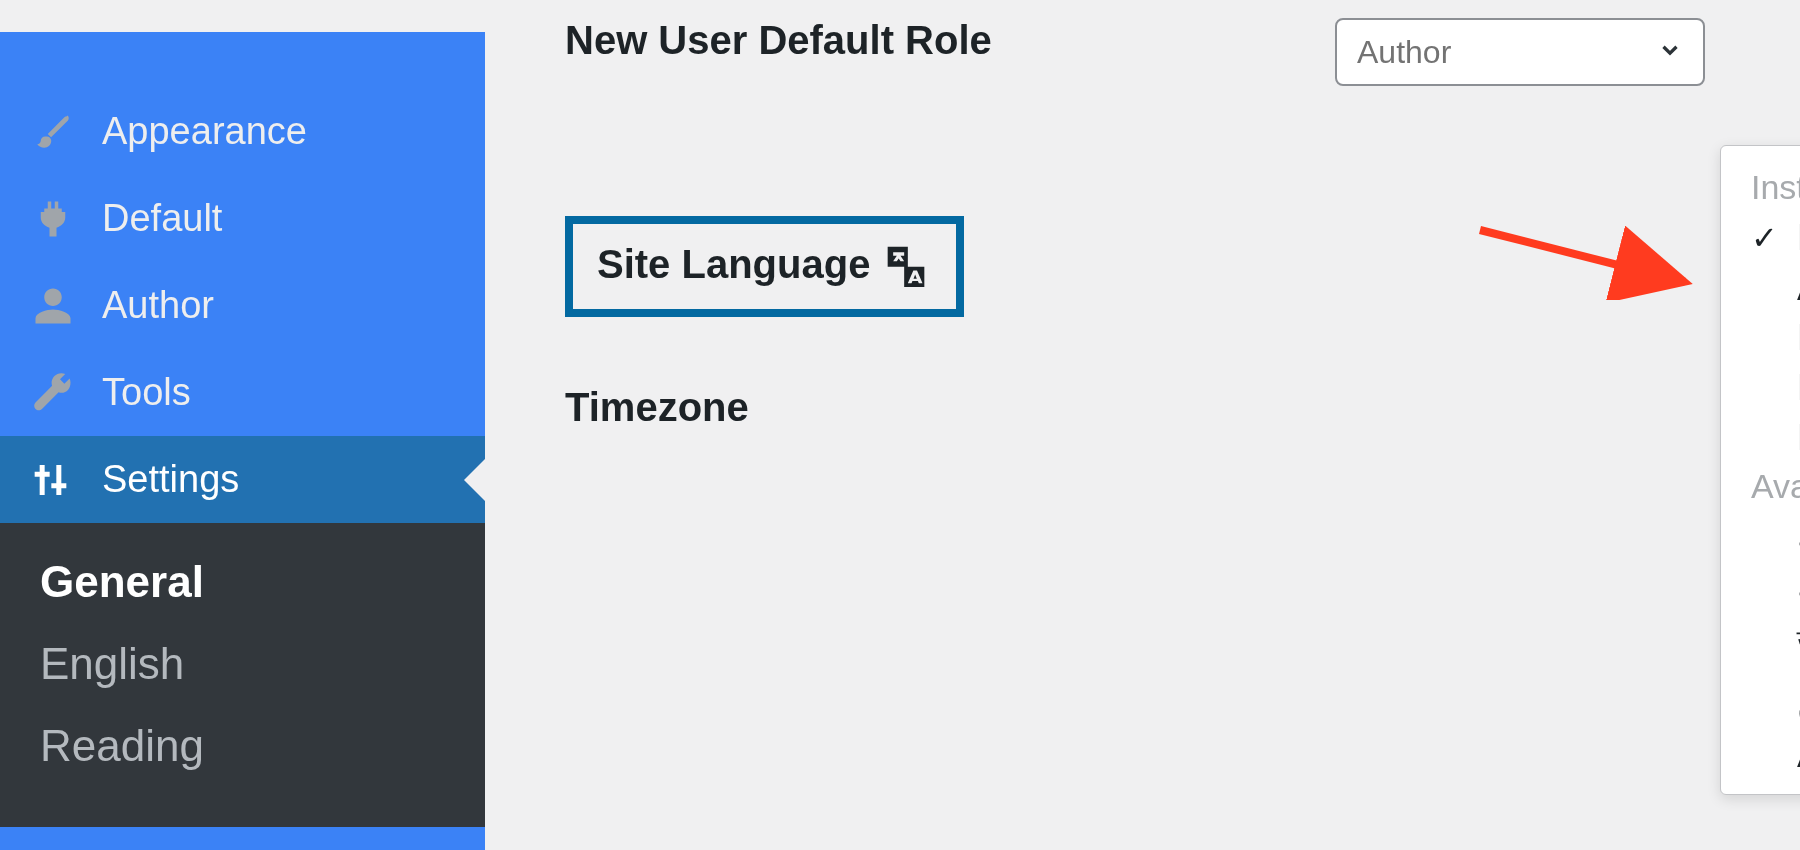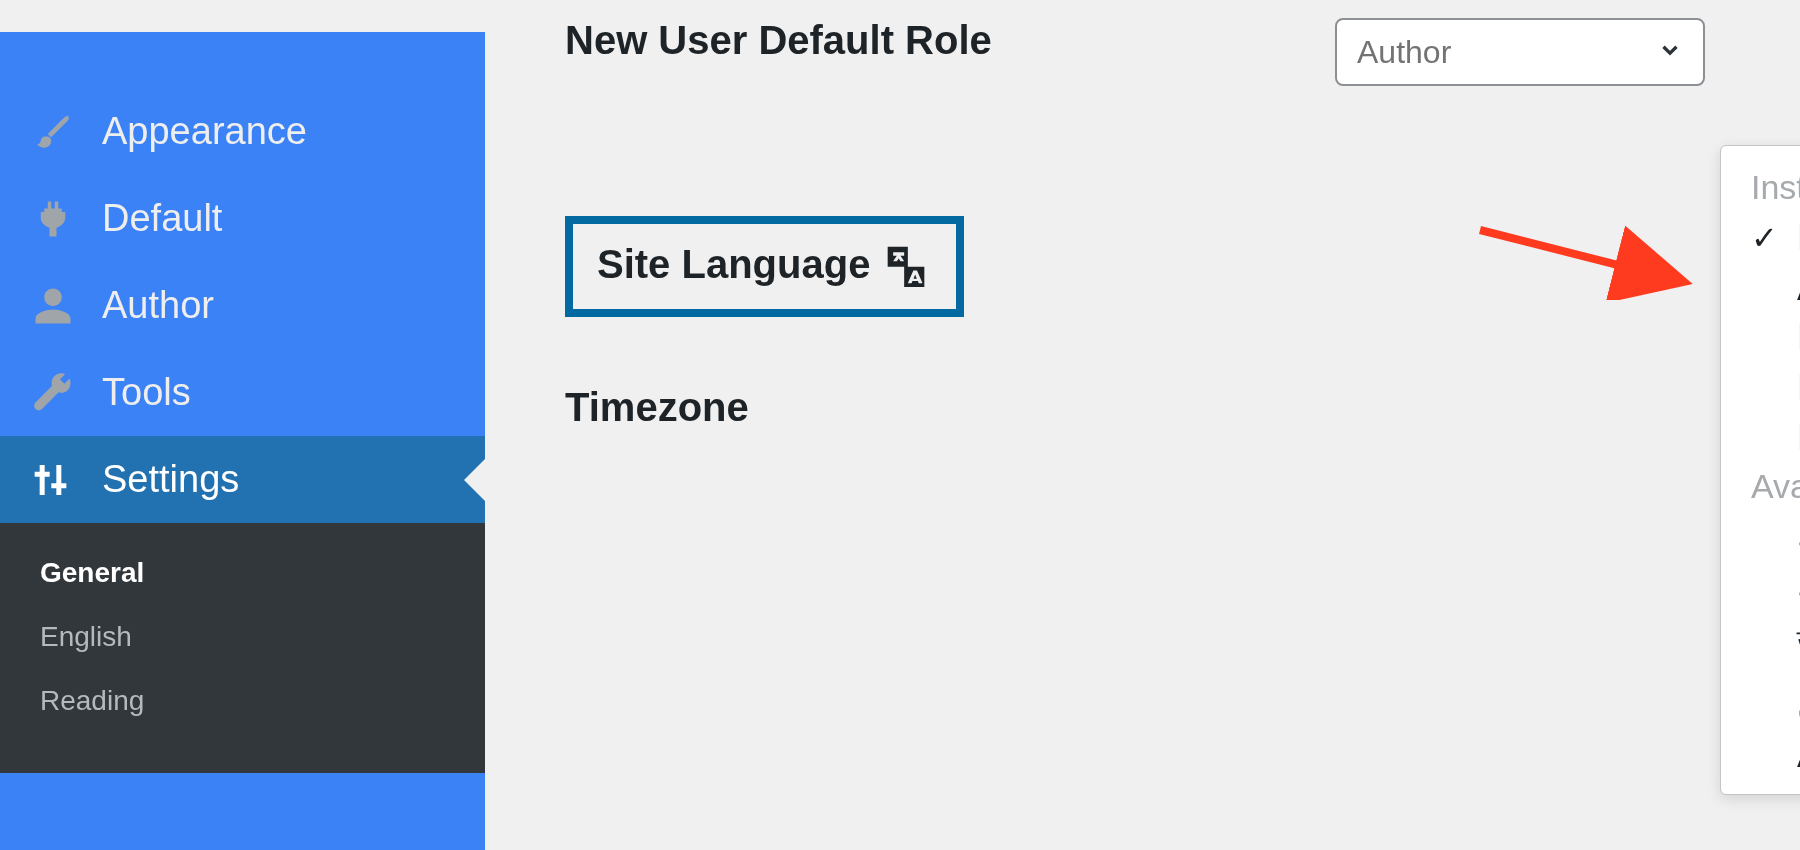--- a/index.html
+++ b/index.html
@@ -10,21 +10,21 @@
   .sidebar { width: 485px; background:#3b82f6; color:#eee; display:flex; flex-direction:column; padding-top:56px;margin-top:32px; }
   .side-item { display:flex; align-items:center; gap:28px; padding:22px 32px; font-size:38px; color:#eeeeee; cursor:pointer; position:relative; }
   .side-item .icon { width:42px; height:42px; color:#a0a5aa; display:flex; align-items:center; justify-content:center; }
   .side-item.active { background:#2271b1; color:#fff; }
   .side-item.active .icon { color:#fff; }
   .side-item.active::after {
     content:""; position:absolute; right:-1px; top:50%; transform:translateY(-50%);
     width:0; height:0; border-top:22px solid transparent; border-bottom:22px solid transparent; border-right:22px solid #f0f0f1;
   }
   .submenu { background:#32373c; padding:18px 0 40px 0; display:flex; flex-direction:column; }
-  .sub-item { font-size:28px; color:#b4b9be; padding:16px 40px; cursor:pointer; }
+  .sub-item { font-size:44px; color:#b4b9be; padding:16px 40px; cursor:pointer; }
   .sub-item.active { color:#ffffff; font-weight:600; }
 
   
   .content { flex:1; background:#f0f0f1; position:relative; padding:0 80px; }
   .row { display:flex; align-items:flex-start; }
   .label { font-size:40px; font-weight:700; color:#1d2327; }
   .row1 { margin-top:18px; }
   .row1 .label { width: 770px; }
   .select-box { width:370px; height:68px; border:2px solid #8c8f94; border-radius:8px; background:#fff; display:flex; align-items:center; justify-content:space-between; padding:0 20px; font-size:32px; color:#737373; cursor:pointer; }
   .select-box .chev { color:#2c3338; }

